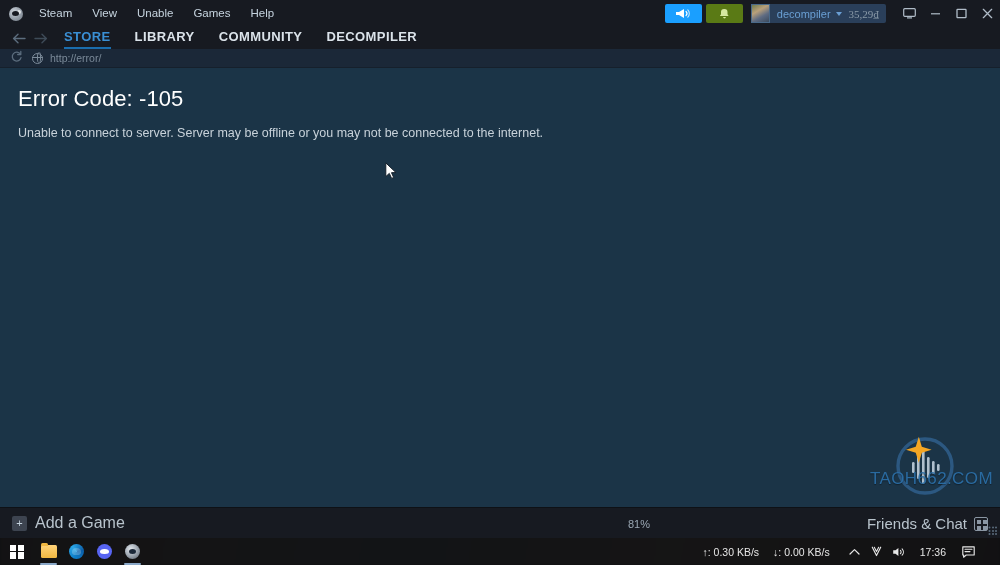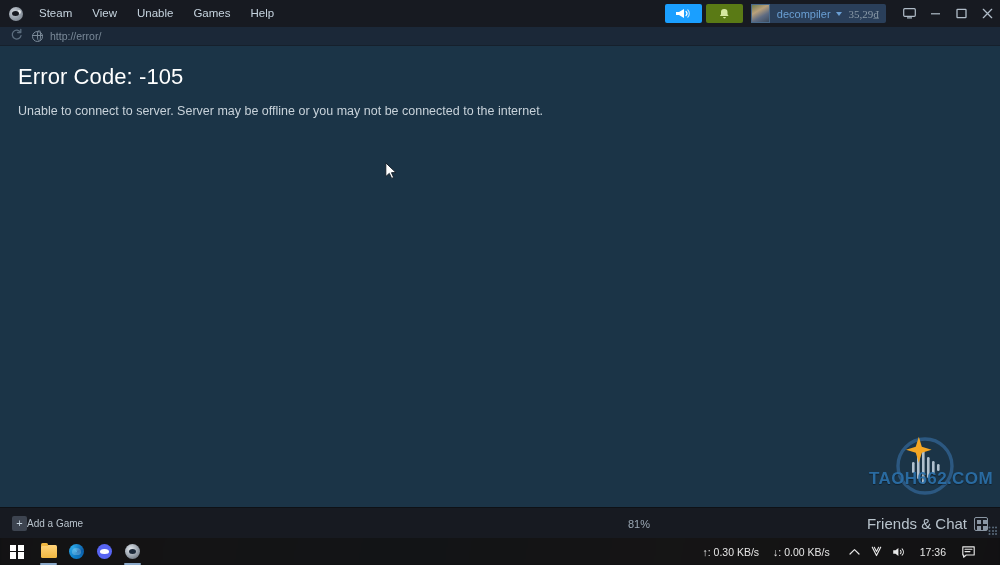--- a/index.html
+++ b/index.html
@@ -151,38 +151,38 @@
   }
   .err-msg { color: #c8d2da; font-size: 12.5px; }
 
   
   .fc-logo {
     position: absolute; right: 38px; bottom: 5px;
     width: 78px; height: 78px;
   }
   .watermark {
     position: absolute; right: 7px; bottom: 18px;
-    font-size: 17px; font-weight: bold; color: #2b6fa8;
+    font-size: 17px; font-weight: normal; color: #2b6fa8;
     letter-spacing: 0.4px; opacity: 0.92;
     text-shadow: 0 1px 1px rgba(0,0,0,0.4);
   }
 
   
   .footer {
     height: 31px; background: #171a21; flex-shrink: 0;
     display: flex; align-items: center; position: relative;
     border-top: 1px solid #0e1116;
   }
   .add-game { display: flex; align-items: center; margin-left: 12px; }
   .add-game-icon {
     width: 15px; height: 15px; background: #3d4450; border-radius: 2px;
     display: flex; align-items: center; justify-content: center;
     color: #c6d4df; font-size: 11px; line-height: 1;
   }
-  .add-game-label { color: #b8c3cc; font-size: 10px; margin-left: 0; }
+  .add-game-label { color: #b8c3cc; font-size: 16px; margin-left: 8px; }
 
   .dl-status {
     position: absolute; left: 344px; top: 0; height: 31px;
     display: flex; align-items: center;
   }
   .game-icon {
     width: 20px; height: 20px; border-radius: 50%;
     background: radial-gradient(circle at 50% 22%, #f5a623 0%, #e07b16 30%, #2b2f36 62%, #15181d 100%);
     position: relative; flex-shrink: 0;
   }
@@ -367,20 +367,36 @@
           </svg>
         </div>
         <div class="win-btn close">
           <svg width="11" height="11" viewBox="0 0 11 11">
             <path d="M1.3 1.3l8.4 8.4M9.7 1.3l-8.4 8.4" stroke="#b0bcc8" stroke-width="1.25" stroke-linecap="round"></path>
           </svg>
         </div>
       </div>
     </div>
 
+    <div class="navbar">
+      <div class="nav-arrow">
+        <svg width="14" height="11" viewBox="0 0 14 11">
+          <path d="M13 5.5H2M6 1.3L1.6 5.5 6 9.7" stroke="#5c6d7e" stroke-width="1.4" fill="none" stroke-linecap="round" stroke-linejoin="round"></path>
+        </svg>
+      </div>
+      <div class="nav-arrow disabled">
+        <svg width="14" height="11" viewBox="0 0 14 11">
+          <path d="M1 5.5h11M8 1.3l4.4 4.2L8 9.7" stroke="#3e4b58" stroke-width="1.4" fill="none" stroke-linecap="round" stroke-linejoin="round"></path>
+        </svg>
+      </div>
+      <div class="nav-tab active">STORE</div>
+      <div class="nav-tab">LIBRARY</div>
+      <div class="nav-tab">COMMUNITY</div>
+      <div class="nav-tab">DECOMPILER</div>
+    </div>
 
     <div class="urlbar">
       <div class="url-refresh">
         <svg width="13" height="13" viewBox="0 0 13 13">
           <path d="M10.4 4.2A4.4 4.4 0 1 0 11 7.6" stroke="#5c6d7e" stroke-width="1.3" fill="none" stroke-linecap="round"></path>
           <path d="M10.8 1.4v3.1H7.7" stroke="#5c6d7e" stroke-width="1.3" fill="none" stroke-linecap="round" stroke-linejoin="round"></path>
         </svg>
       </div>
       <div class="url-globe"></div>
       <div class="url-text">http://error/</div>

